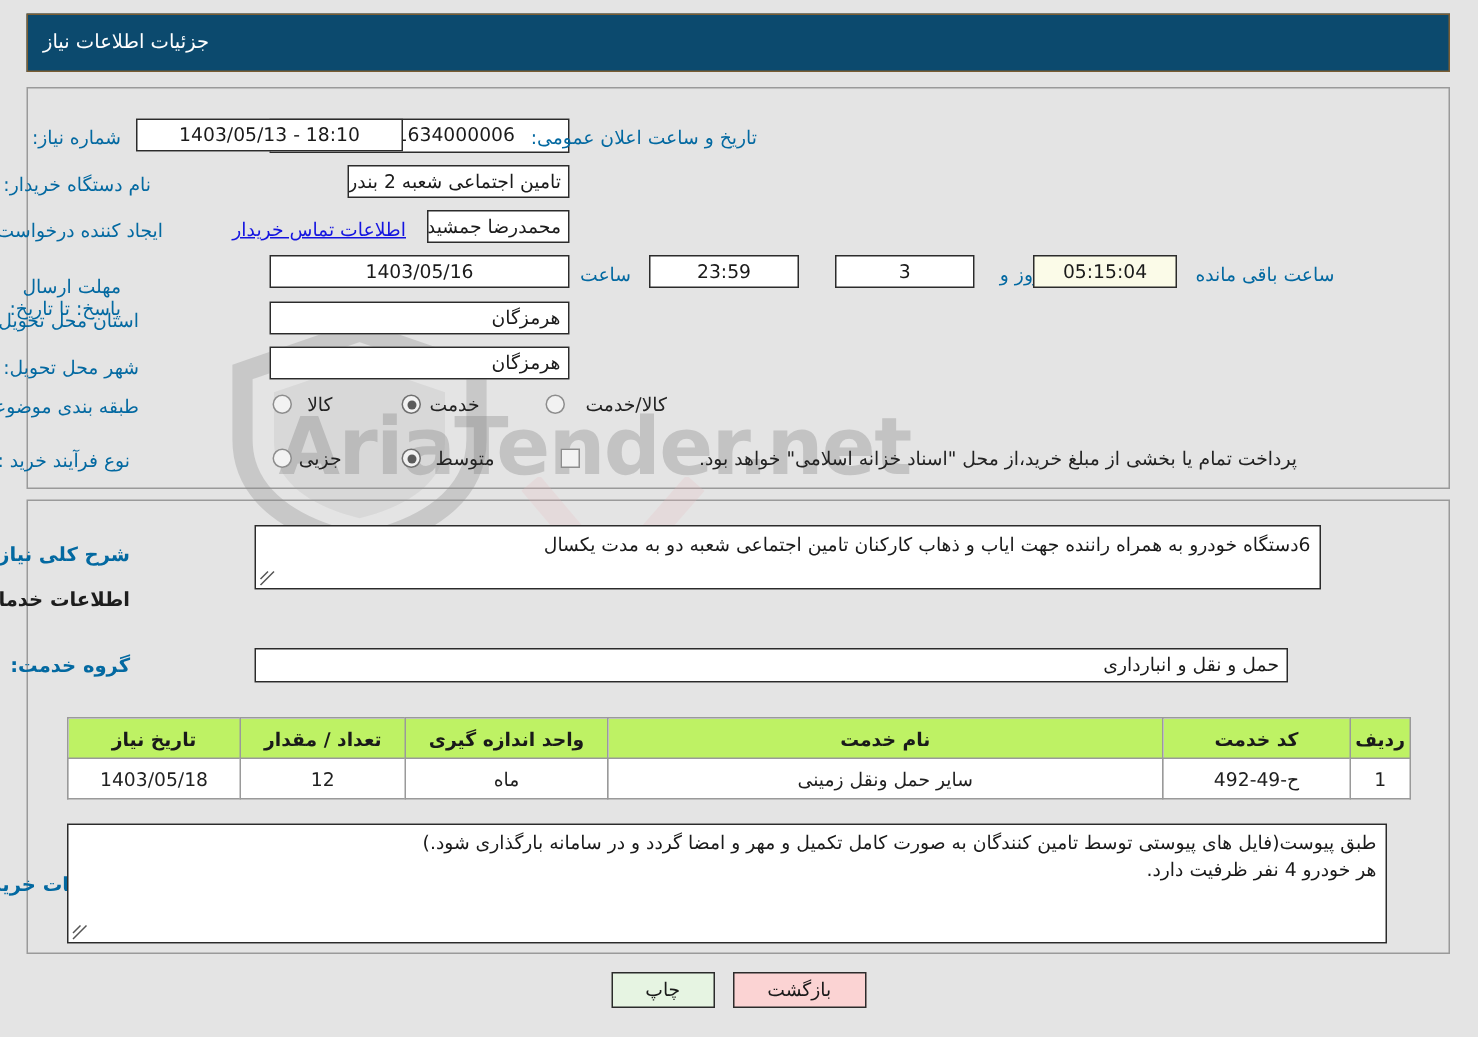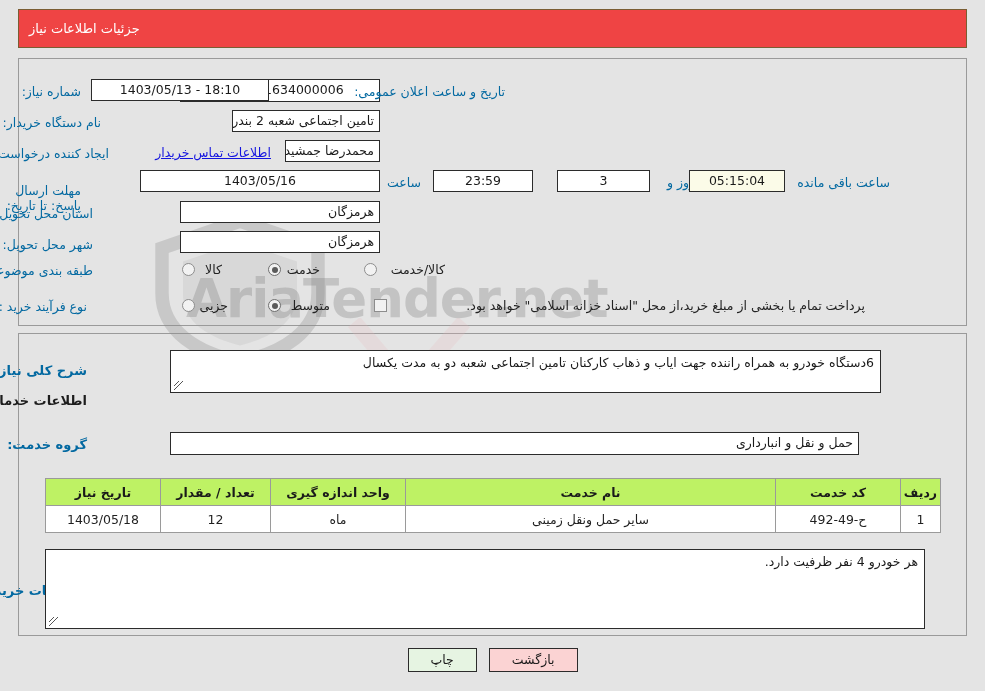--- a/index.html
+++ b/index.html
@@ -54,21 +54,21 @@
     opacity: .22;
   }
 
   
   .titlebar {
     position: absolute;
     left: 18px;
     top: 9px;
     width: 949px;
     height: 39px;
-    background: #ef4444;
+    background: #0c4a6e;
     border: 1px solid #7a5d33;
     box-sizing: border-box;
     color: #ffffff;
     font-size: 13px;
     display: flex;
     align-items: center;
     justify-content: flex-start;
     padding-right: 0;
     z-index: 3;
   }
@@ -281,21 +281,21 @@
   <div class="fld center ltr" style="right:700px; top:79px; width:178px; height:22px; margin-right:16px; left:100px;">1403/05/13 - 18:10</div>
 
   <div class="lbl" style="right:884px; top:115px;">نام دستگاه خریدار:</div>
   <div class="fld right" style="right:605px; top:110px; left:232px; height:22px;">تامین اجتماعی شعبه 2 بندرعباس</div>
 
   <div class="lbl" style="right:876px; top:146px;">ایجاد کننده درخواست:</div>
   <div class="fld right" style="right:605px; top:140px; left:285px; height:22px;">محمدرضا جمشیدی کاربرداز تامین اجتماعی شعیه 2 بندرعباس</div>
   <div class="lnk" style="right:714px; top:145px; left:auto;">اطلاعات تماس خریدار</div>
 
   <div class="lbl two" style="right:904px; top:183px; width:80px;">مهلت ارسال پاسخ: تا تاریخ:</div>
-  <div class="fld center ltr" style="right:605px; top:170px; width:240px; height:22px;">1403/05/16</div>
+  <div class="fld center ltr" style="right:605px; top:170px; width:200px; height:22px;">1403/05/16</div>
   <div class="lbl" style="right:564px; top:175px;">ساعت</div>
   <div class="fld center ltr" style="right:452px; top:170px; width:100px; height:22px;">23:59</div>
   <div class="fld center ltr" style="right:335px; top:170px; width:93px; height:22px;">3</div>
   <div class="lbl" style="right:290px; top:175px;">روز و</div>
   <div class="fld center ltr cream" style="right:200px; top:170px; width:96px; height:22px;">05:15:04</div>
   <div class="lbl" style="right:95px; top:175px;">ساعت باقی مانده</div>
 
   <div class="lbl" style="right:892px; top:206px;">استان محل تحویل:</div>
   <div class="fld right" style="right:605px; top:201px; width:200px; height:22px;">هرمزگان</div>
 
@@ -365,20 +365,21 @@
         <td>سایر حمل ونقل زمینی</td>
         <td>ماه</td>
         <td class="num">12</td>
         <td class="num">1403/05/18</td>
       </tr>
     </tbody>
   </table>
 
   <div class="lbl bold-lbl" style="right:898px; top:583px; font-size:13px;">توضیحات خریدار:</div>
   <div class="ta" style="right:60px; top:549px; left:45px; height:80px;">
+    <div>طبق پیوست(فایل های پیوستی توسط تامین کنندگان به صورت کامل تکمیل و مهر و امضا گردد و در سامانه بارگذاری شود.)</div>
     <div>هر خودرو 4 نفر ظرفیت دارد.</div>
     <svg class="grip" viewBox="0 0 11 11">
       <path d="M1 10 L10 1 M1 6 L6 1" stroke="#555" stroke-width="1" fill="none"></path>
     </svg>
   </div>
 
   <div class="btnrow">
     <button class="btn ret">بازگشت</button>
     <button class="btn prn">چاپ</button>
   </div>

